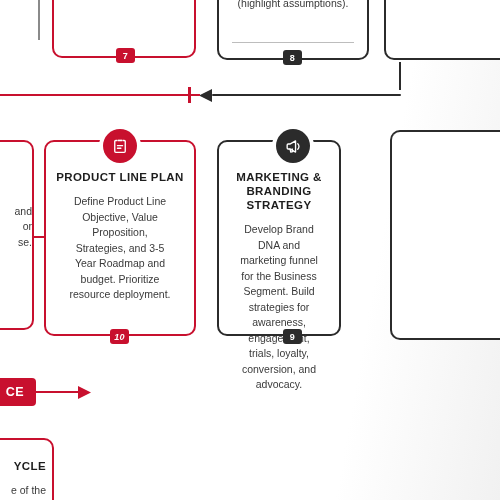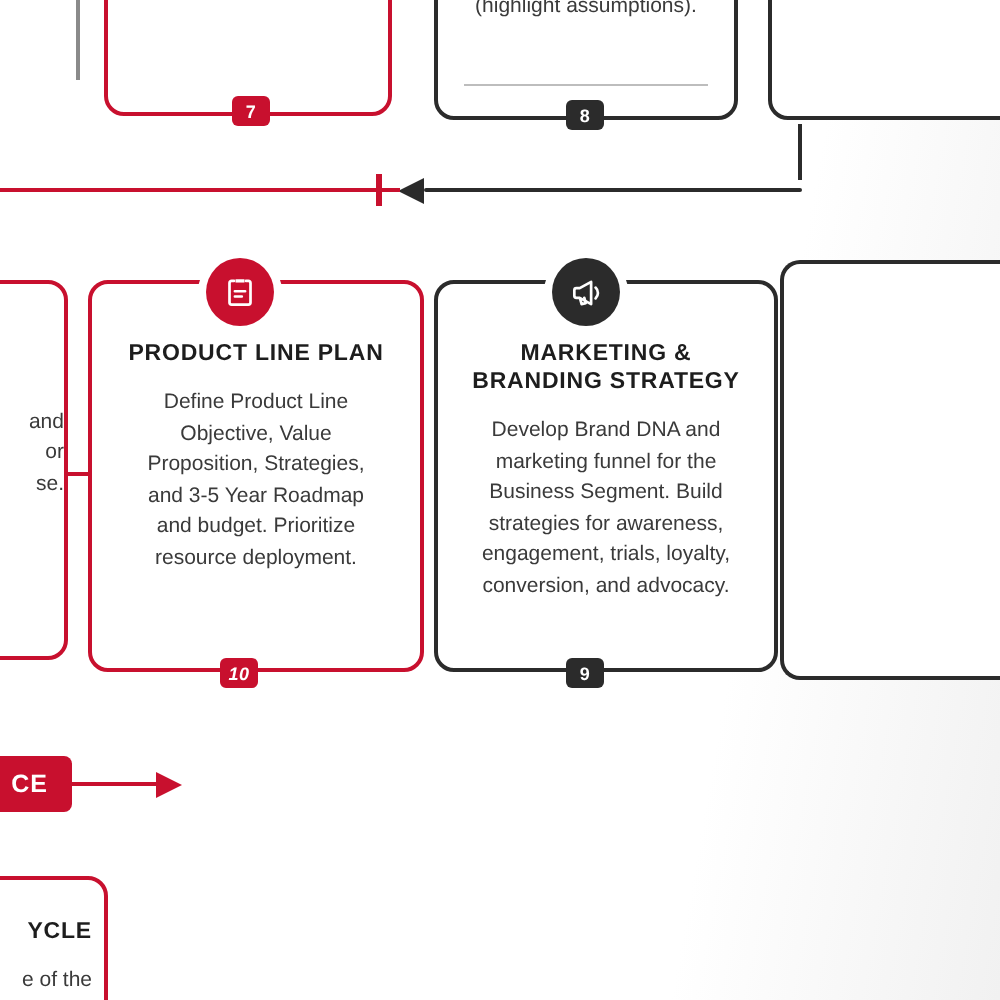--- a/index.html
+++ b/index.html
@@ -142,34 +142,34 @@
   <div class="line" style="left:-20px; top:94px; width:220px; height:2px;"></div>
   <div class="line" style="left:188px; top:87px; width:3px; height:16px;"></div>
 
   <div class="card red" style="left:-66px; top:140px; width:100px; height:190px;"></div>
   <div style="position:absolute; left:-6px; top:205px; width:38px; text-align:right; font-size:10.5px; color:#3a3a3a;">and</div>
   <div style="position:absolute; left:-6px; top:220px; width:38px; text-align:right; font-size:10.5px; color:#3a3a3a;">or</div>
   <div style="position:absolute; left:-6px; top:236px; width:38px; text-align:right; font-size:10.5px; color:#3a3a3a;">se.</div>
 
   <div class="line" style="left:34px; top:236px; width:12px; height:2px;"></div>
 
-  <div class="card red" style="left:44px; top:140px; width:168px; height:196px;">
+  <div class="card red" style="left:44px; top:140px; width:152px; height:196px;">
     <div class="card-title" style="margin-top:28px;">PRODUCT LINE PLAN</div>
     <div class="card-body" style="margin-top:10px;">Define Product Line Objective, Value Proposition, Strategies, and 3-5 Year Roadmap and budget. Prioritize resource deployment.</div>
   </div>
   <div class="badge red" style="left:103px; top:129px;">
     <svg width="18" height="18" viewBox="0 0 24 24" fill="none" stroke="#ffffff" stroke-width="1.8" stroke-linecap="round" stroke-linejoin="round">
       <path d="M9 3.5h6v2.2H9z" fill="#ffffff" stroke="none"></path>
       <path d="M8 4.6H6.4A1.4 1.4 0 0 0 5 6v13a1.4 1.4 0 0 0 1.4 1.4h11.2A1.4 1.4 0 0 0 19 19V6a1.4 1.4 0 0 0-1.4-1.4H16"></path>
       <path d="M8.6 11.5h6.8M8.6 15h4.6"></path>
     </svg>
   </div>
   <div class="numchip red" style="left:110px; top:329px;font-style:italic;">10</div>
 
-  <div class="card dark" style="left:217px; top:140px; width:172px; height:196px;">
+  <div class="card dark" style="left:217px; top:140px; width:124px; height:196px;">
     <div class="card-title" style="margin-top:28px; padding:0 12px;">MARKETING &amp; BRANDING STRATEGY</div>
     <div class="card-body" style="margin-top:10px;">Develop Brand DNA and marketing funnel for the Business Segment. Build strategies for awareness, engagement, trials, loyalty, conversion, and advocacy.</div>
   </div>
   <div class="badge dark" style="left:276px; top:129px;">
     <svg width="19" height="19" viewBox="0 0 24 24" fill="none" stroke="#ffffff" stroke-width="1.7" stroke-linecap="round" stroke-linejoin="round">
       <path d="M4 10.2v3.6a1.3 1.3 0 0 0 1.3 1.3H7.4L14.6 19V5L7.4 8.9H5.3A1.3 1.3 0 0 0 4 10.2z"></path>
       <path d="M17.4 8.6a4.6 4.6 0 0 1 0 6.8"></path>
       <path d="M7.6 15.4l1 3.6 2.6-.6-.9-3.4"></path>
     </svg>
   </div>

